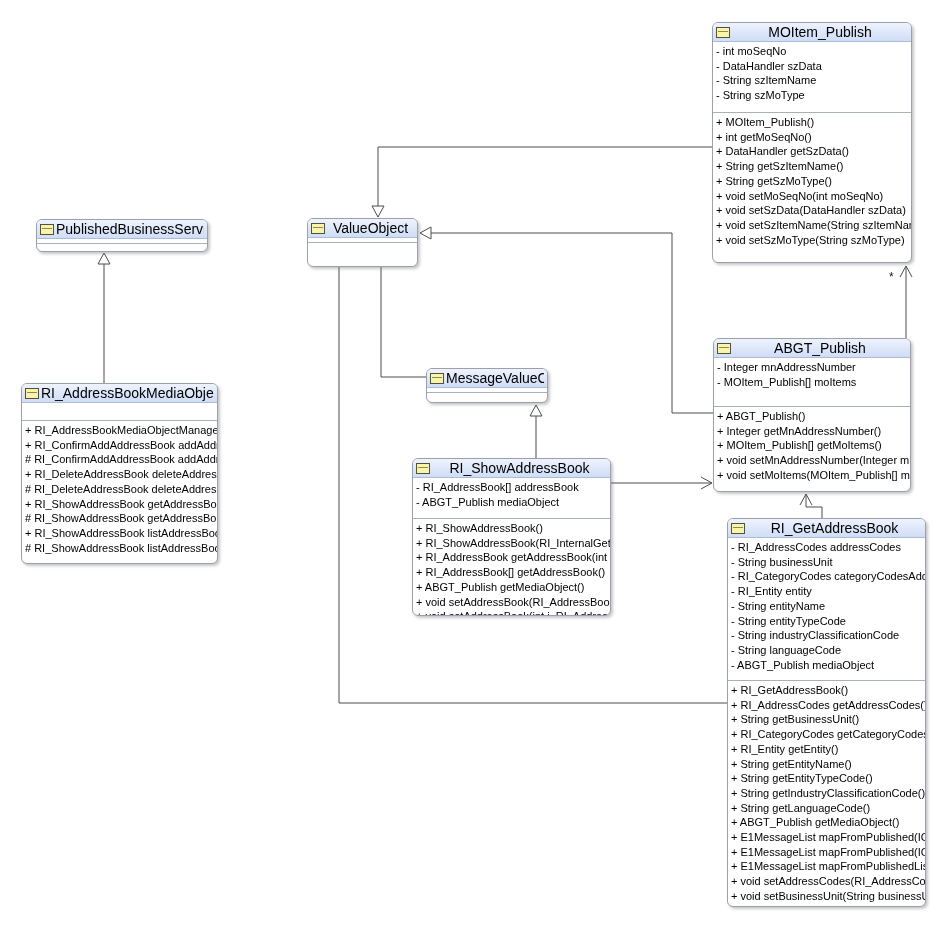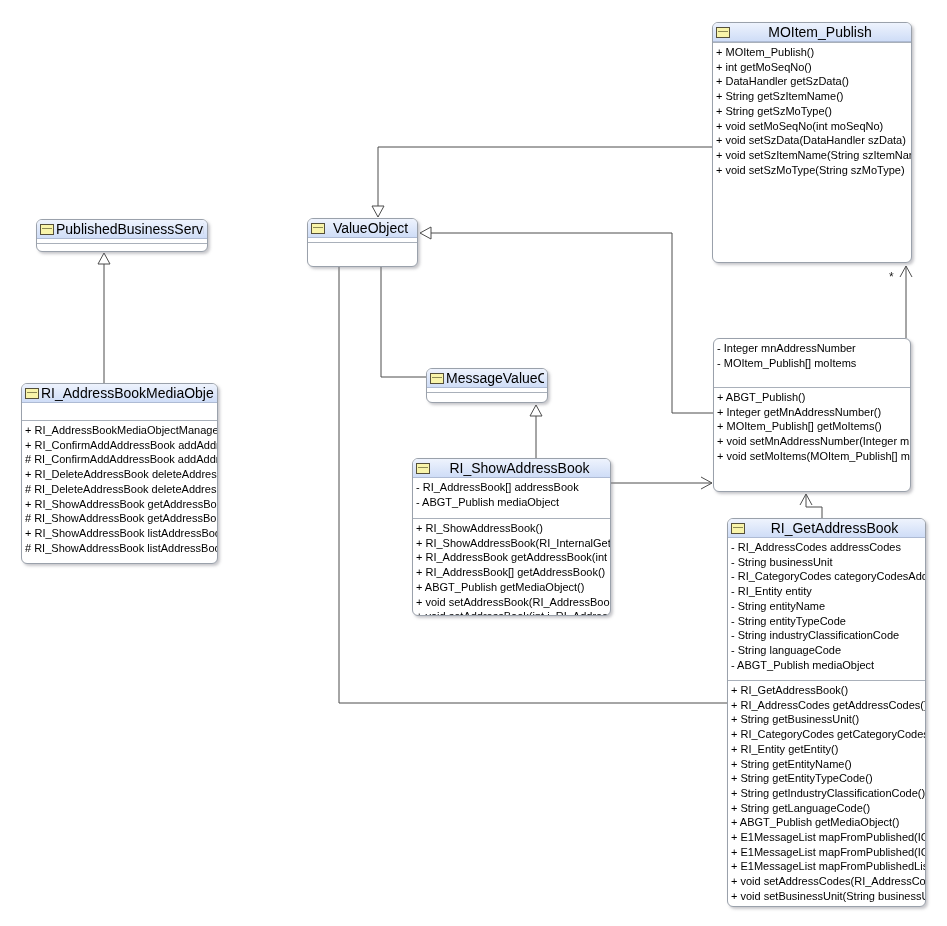--- a/index.html
+++ b/index.html
@@ -90,34 +90,44 @@
     </div>
     <div class="sec attrs" style="flex-basis:4px;"></div>
     <div class="sec methods"></div>
   </div>
 
   <div class="uml-class" style="left:712px;top:22px;width:200px;height:241px;">
     <div class="hdr">
       <span class="cicon"></span>
       <span class="title">MOItem_Publish</span>
     </div>
+    <div class="sec attrs" style="flex-basis:70px;">
+        <div class="mrow">- int moSeqNo</div>
+        <div class="mrow">- DataHandler szData</div>
+        <div class="mrow">- String szItemName</div>
+        <div class="mrow">- String szMoType</div>
+      </div>
     <div class="sec methods">
         <div class="mrow">+ MOItem_Publish()</div>
         <div class="mrow">+ int getMoSeqNo()</div>
         <div class="mrow">+ DataHandler getSzData()</div>
         <div class="mrow">+ String getSzItemName()</div>
         <div class="mrow">+ String getSzMoType()</div>
         <div class="mrow">+ void setMoSeqNo(int moSeqNo)</div>
         <div class="mrow">+ void setSzData(DataHandler szData)</div>
         <div class="mrow">+ void setSzItemName(String szItemName)</div>
         <div class="mrow">+ void setSzMoType(String szMoType)</div>
       </div>
   </div>
 
   <div class="uml-class" style="left:713px;top:338px;width:198px;height:154px;">
+    <div class="hdr">
+      <span class="cicon"></span>
+      <span class="title">ABGT_Publish</span>
+    </div>
     <div class="sec attrs" style="flex-basis:48px;">
         <div class="mrow">- Integer mnAddressNumber</div>
         <div class="mrow">- MOItem_Publish[] moItems</div>
       </div>
     <div class="sec methods">
         <div class="mrow">+ ABGT_Publish()</div>
         <div class="mrow">+ Integer getMnAddressNumber()</div>
         <div class="mrow">+ MOItem_Publish[] getMoItems()</div>
         <div class="mrow">+ void setMnAddressNumber(Integer mn</div>
         <div class="mrow">+ void setMoItems(MOItem_Publish[] moIte</div>

